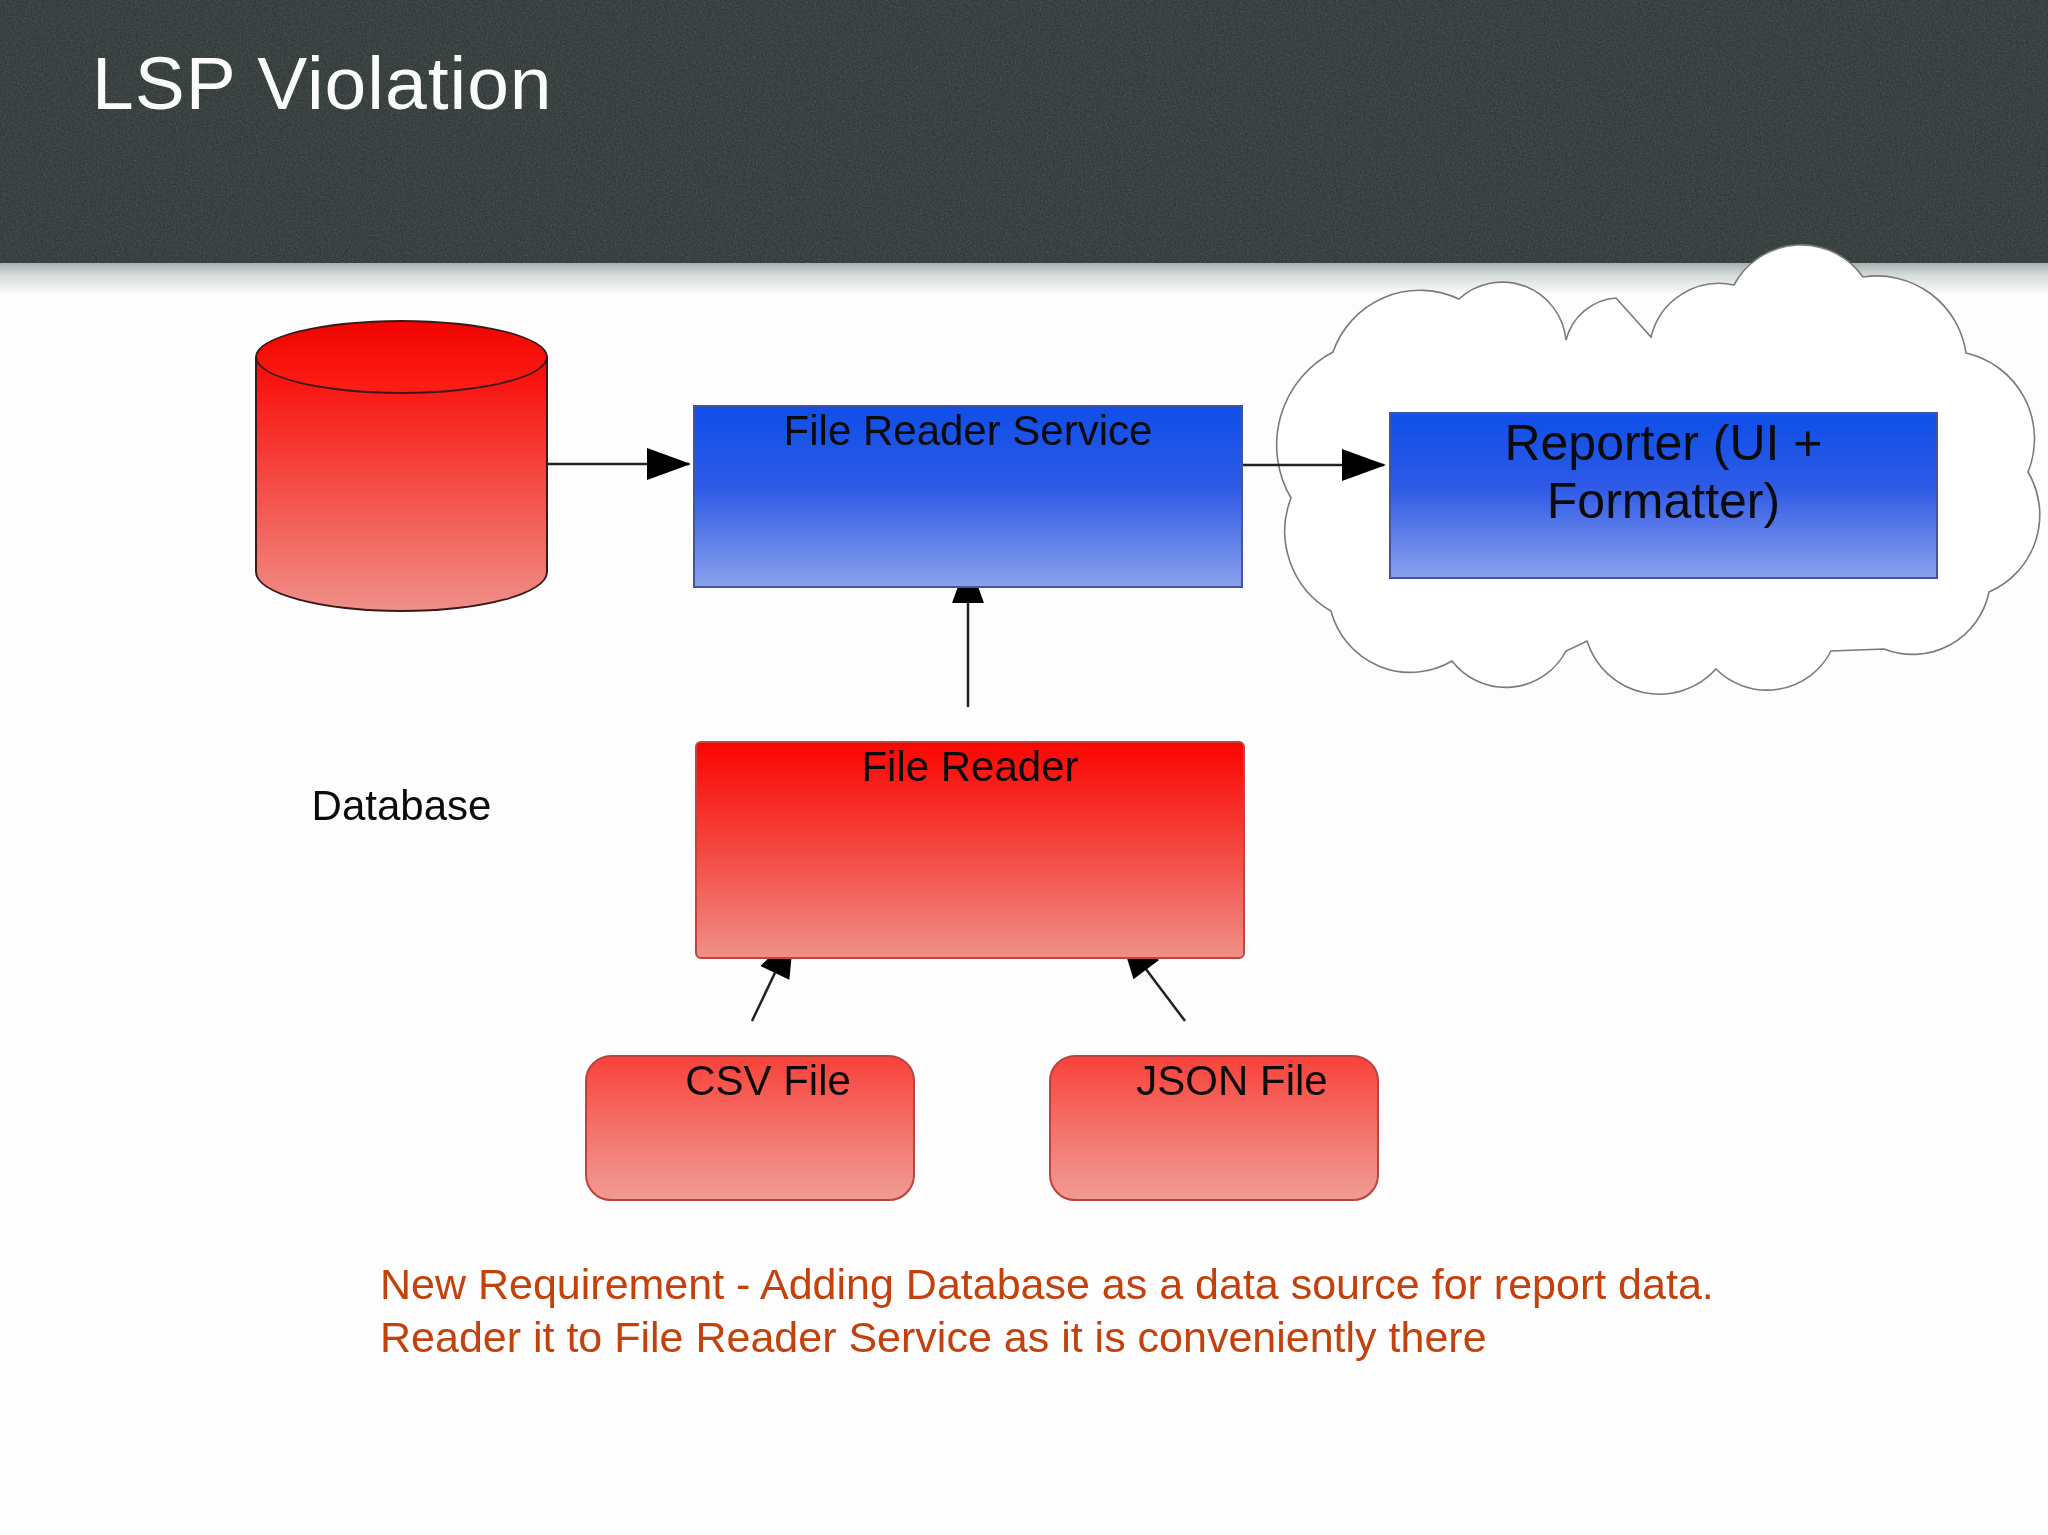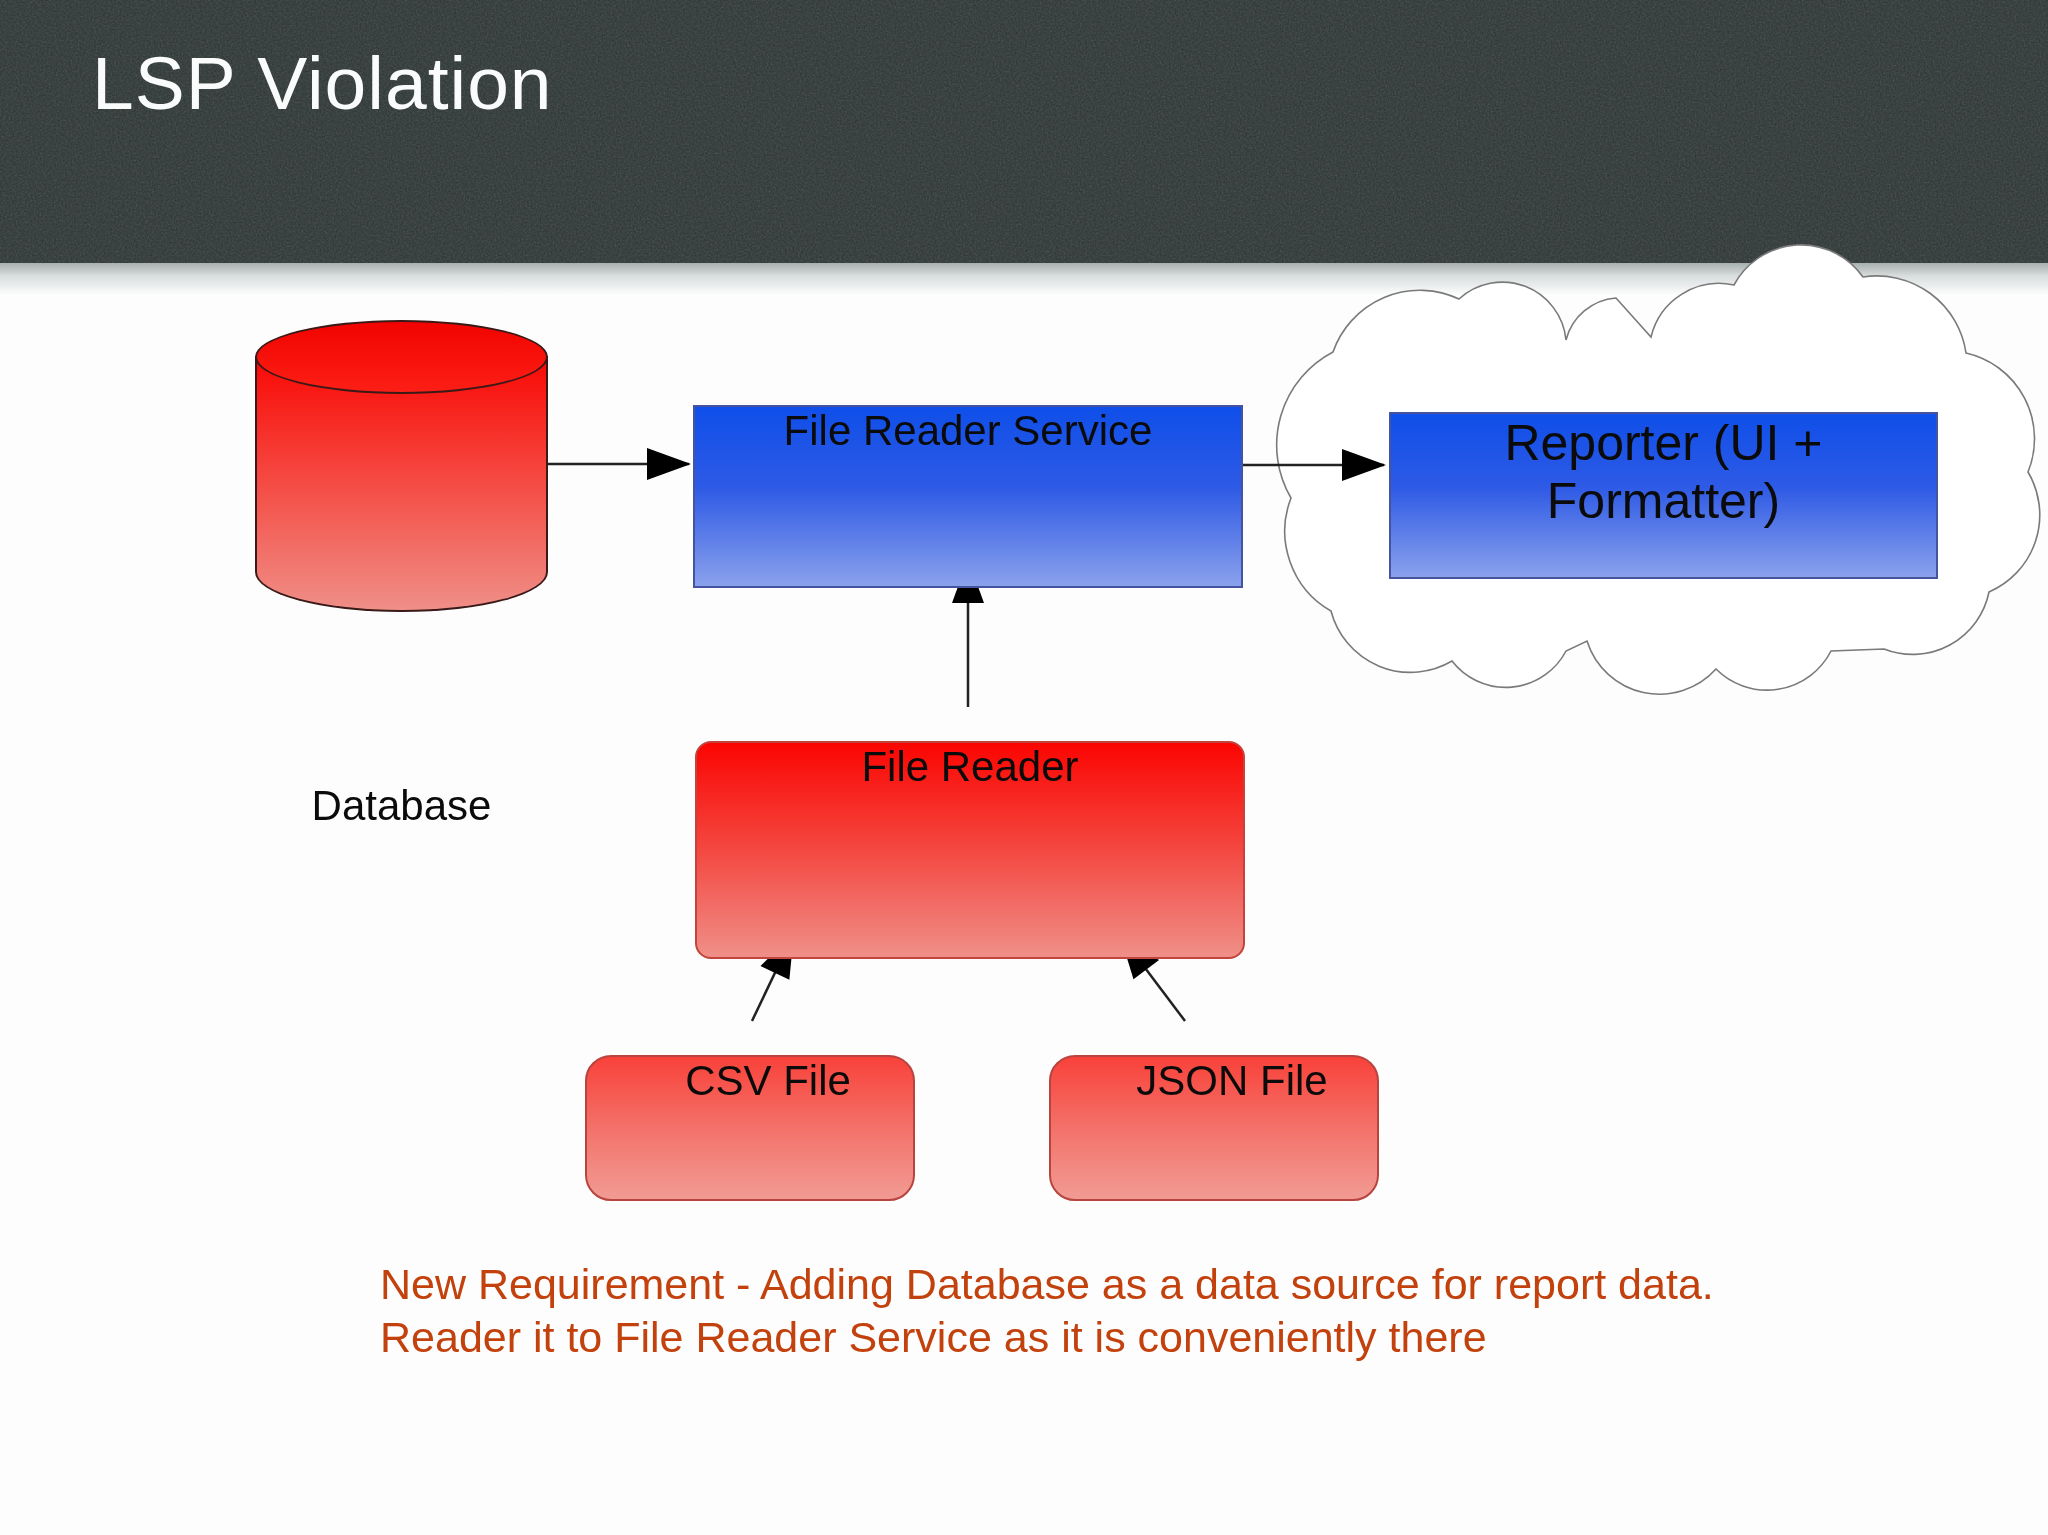--- a/index.html
+++ b/index.html
@@ -46,21 +46,21 @@
     border: 2px solid #46539f;
     box-sizing: border-box;
   }
   .frs { left: 693px; top: 373px; width: 550px; height: 183px; }
   .reporter { left: 1389px; top: 380px; width: 549px; height: 167px; font-size: 50px; }
 
   
   .red-grad { background: linear-gradient(180deg, #fb0502 0%, #f4453e 48%, #ef8f88 100%); }
   .file-reader {
     left: 695px; top: 709px; width: 550px; height: 218px;
-    border-radius: 16px; border: 2px solid #c2443c; box-sizing: border-box;
+    border-radius: 6px; border: 2px solid #c2443c; box-sizing: border-box;
   }
   .small-red {
     background: linear-gradient(180deg, #f8423a 0%, #f3766e 55%, #f19b93 100%);
     border: 2px solid #b8443f; box-sizing: border-box;
     border-radius: 26px; width: 330px; height: 146px; top: 1023px; padding-left: 36px;
   }
   .csv { left: 585px; }
   .json { left: 1049px; }
 
   

